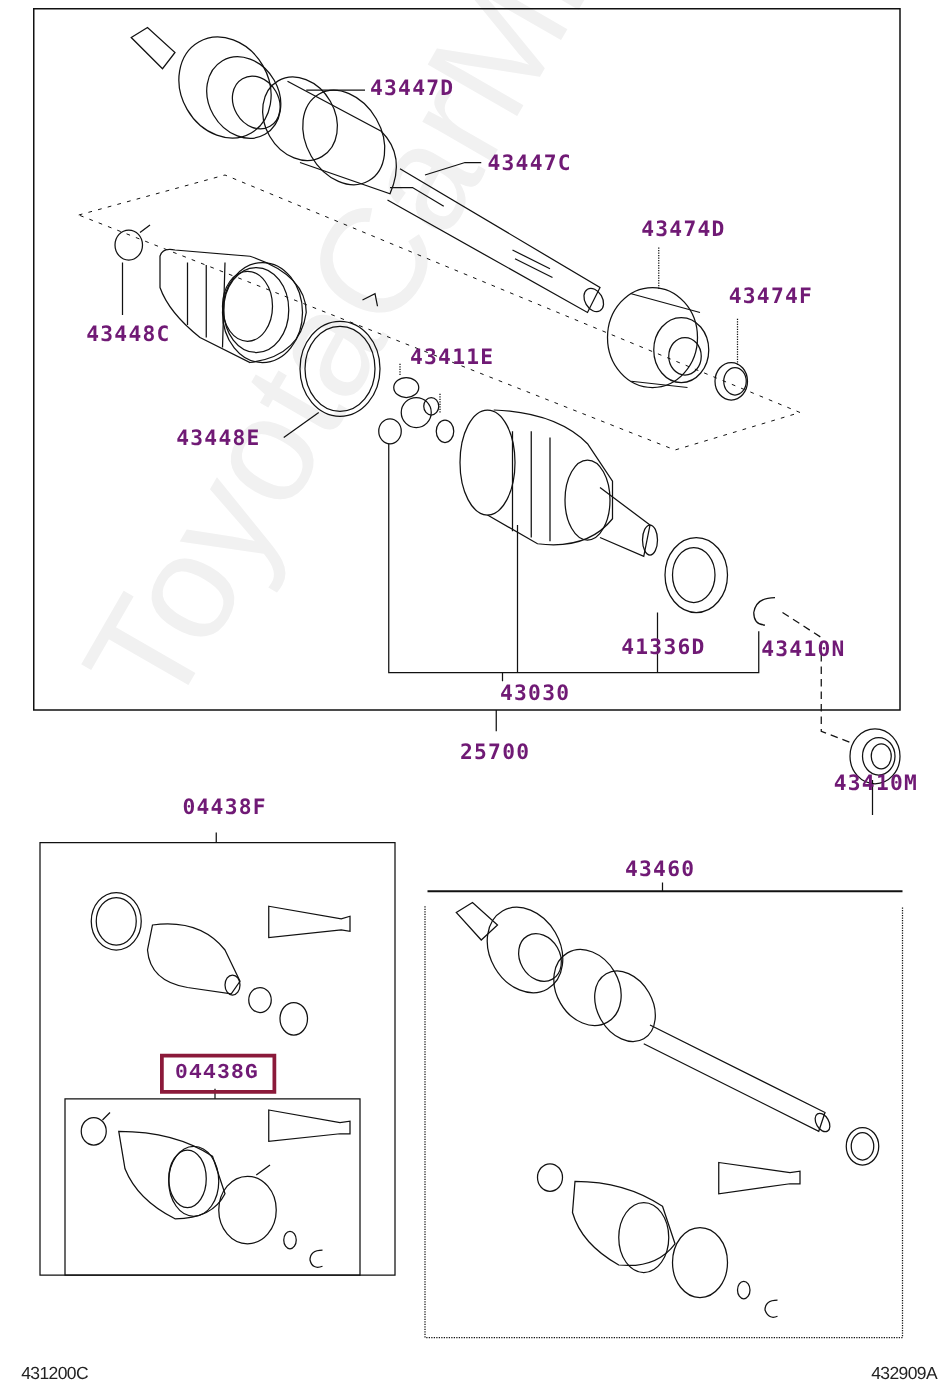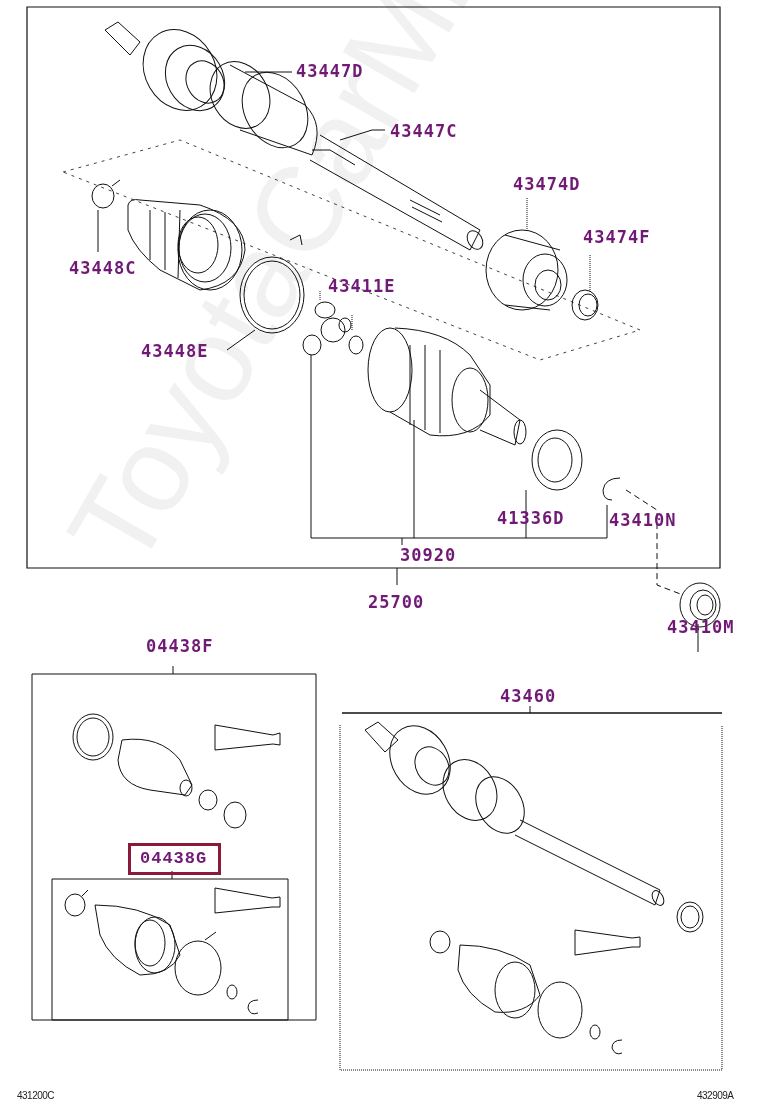--- a/index.html
+++ b/index.html
@@ -1,18 +1,18 @@
 <!DOCTYPE html>
 <html><head>
 <meta charset="utf-8">
 <style>
   html,body{margin:0;padding:0;background:#ffffff;}
   body{width:760px;height:1112px;position:relative;overflow:hidden;font-family:"DejaVu Sans Mono","Liberation Mono",monospace;}
   .lbl{position:absolute;font-family:"DejaVu Sans Mono","Liberation Mono",monospace;font-weight:bold;font-size:17px;color:#701a75;letter-spacing:1px;white-space:nowrap;line-height:1;}
-  .foot{position:absolute;font-family:"Liberation Sans","DejaVu Sans",sans-serif;font-size:10px;color:#222;letter-spacing:-0.5px;line-height:1;}
+  .foot{position:absolute;font-family:"Liberation Sans","DejaVu Sans",sans-serif;font-size:14px;color:#222;letter-spacing:-0.5px;line-height:1;}
   .hl{position:absolute;border:3px solid #8b1a3a;box-sizing:border-box;}
   svg.art{position:absolute;left:0;top:0;width:760px;height:1112px;}
   .wm{position:absolute;left:40px;top:520px;font-family:"Liberation Sans",sans-serif;font-size:120px;color:#f1f1f1;transform:rotate(-60deg);transform-origin:left top;white-space:nowrap;pointer-events:none;}
 </style>
 </head>
 <body>
 
 <div class="wm">ToyotaCarMine.ru</div>
 
 <svg class="art" viewBox="0 0 760 1112" xmlns="http://www.w3.org/2000/svg" fill="none" stroke="#111" stroke-width="1">
@@ -166,21 +166,21 @@
 
 <div class="lbl" style="left:296px;top:63px;">43447D</div>
 <div class="lbl" style="left:390px;top:123px;">43447C</div>
 <div class="lbl" style="left:513px;top:176px;">43474D</div>
 <div class="lbl" style="left:563px;top:229px;margin-left:20px;">43474F</div>
 <div class="lbl" style="left:69px;top:260px;">43448C</div>
 <div class="lbl" style="left:328px;top:278px;">43411E</div>
 <div class="lbl" style="left:141px;top:343px;">43448E</div>
 <div class="lbl" style="left:497px;top:510px;">41336D</div>
 <div class="lbl" style="left:577px;top:512px;margin-left:32px;">43410N</div>
-<div class="lbl" style="left:400px;top:547px;">30920</div>
+<div class="lbl" style="left:400px;top:547px;">43030</div>
 <div class="lbl" style="left:368px;top:594px;">25700</div>
 <div class="lbl" style="left:667px;top:619px;">43410M</div>
 <div class="lbl" style="left:146px;top:638px;">04438F</div>
 <div class="hl" style="left:128px;top:843px;width:93px;height:32px;"></div>
 <div class="lbl" style="left:140px;top:850px;font-family:Liberation Mono, monospace;">04438G</div>
 <div class="lbl" style="left:500px;top:688px;">43460</div>
 
 <div class="foot" style="left:17px;top:1091px;">431200C</div>
 <div class="foot" style="left:697px;top:1091px;">432909A</div>
 

